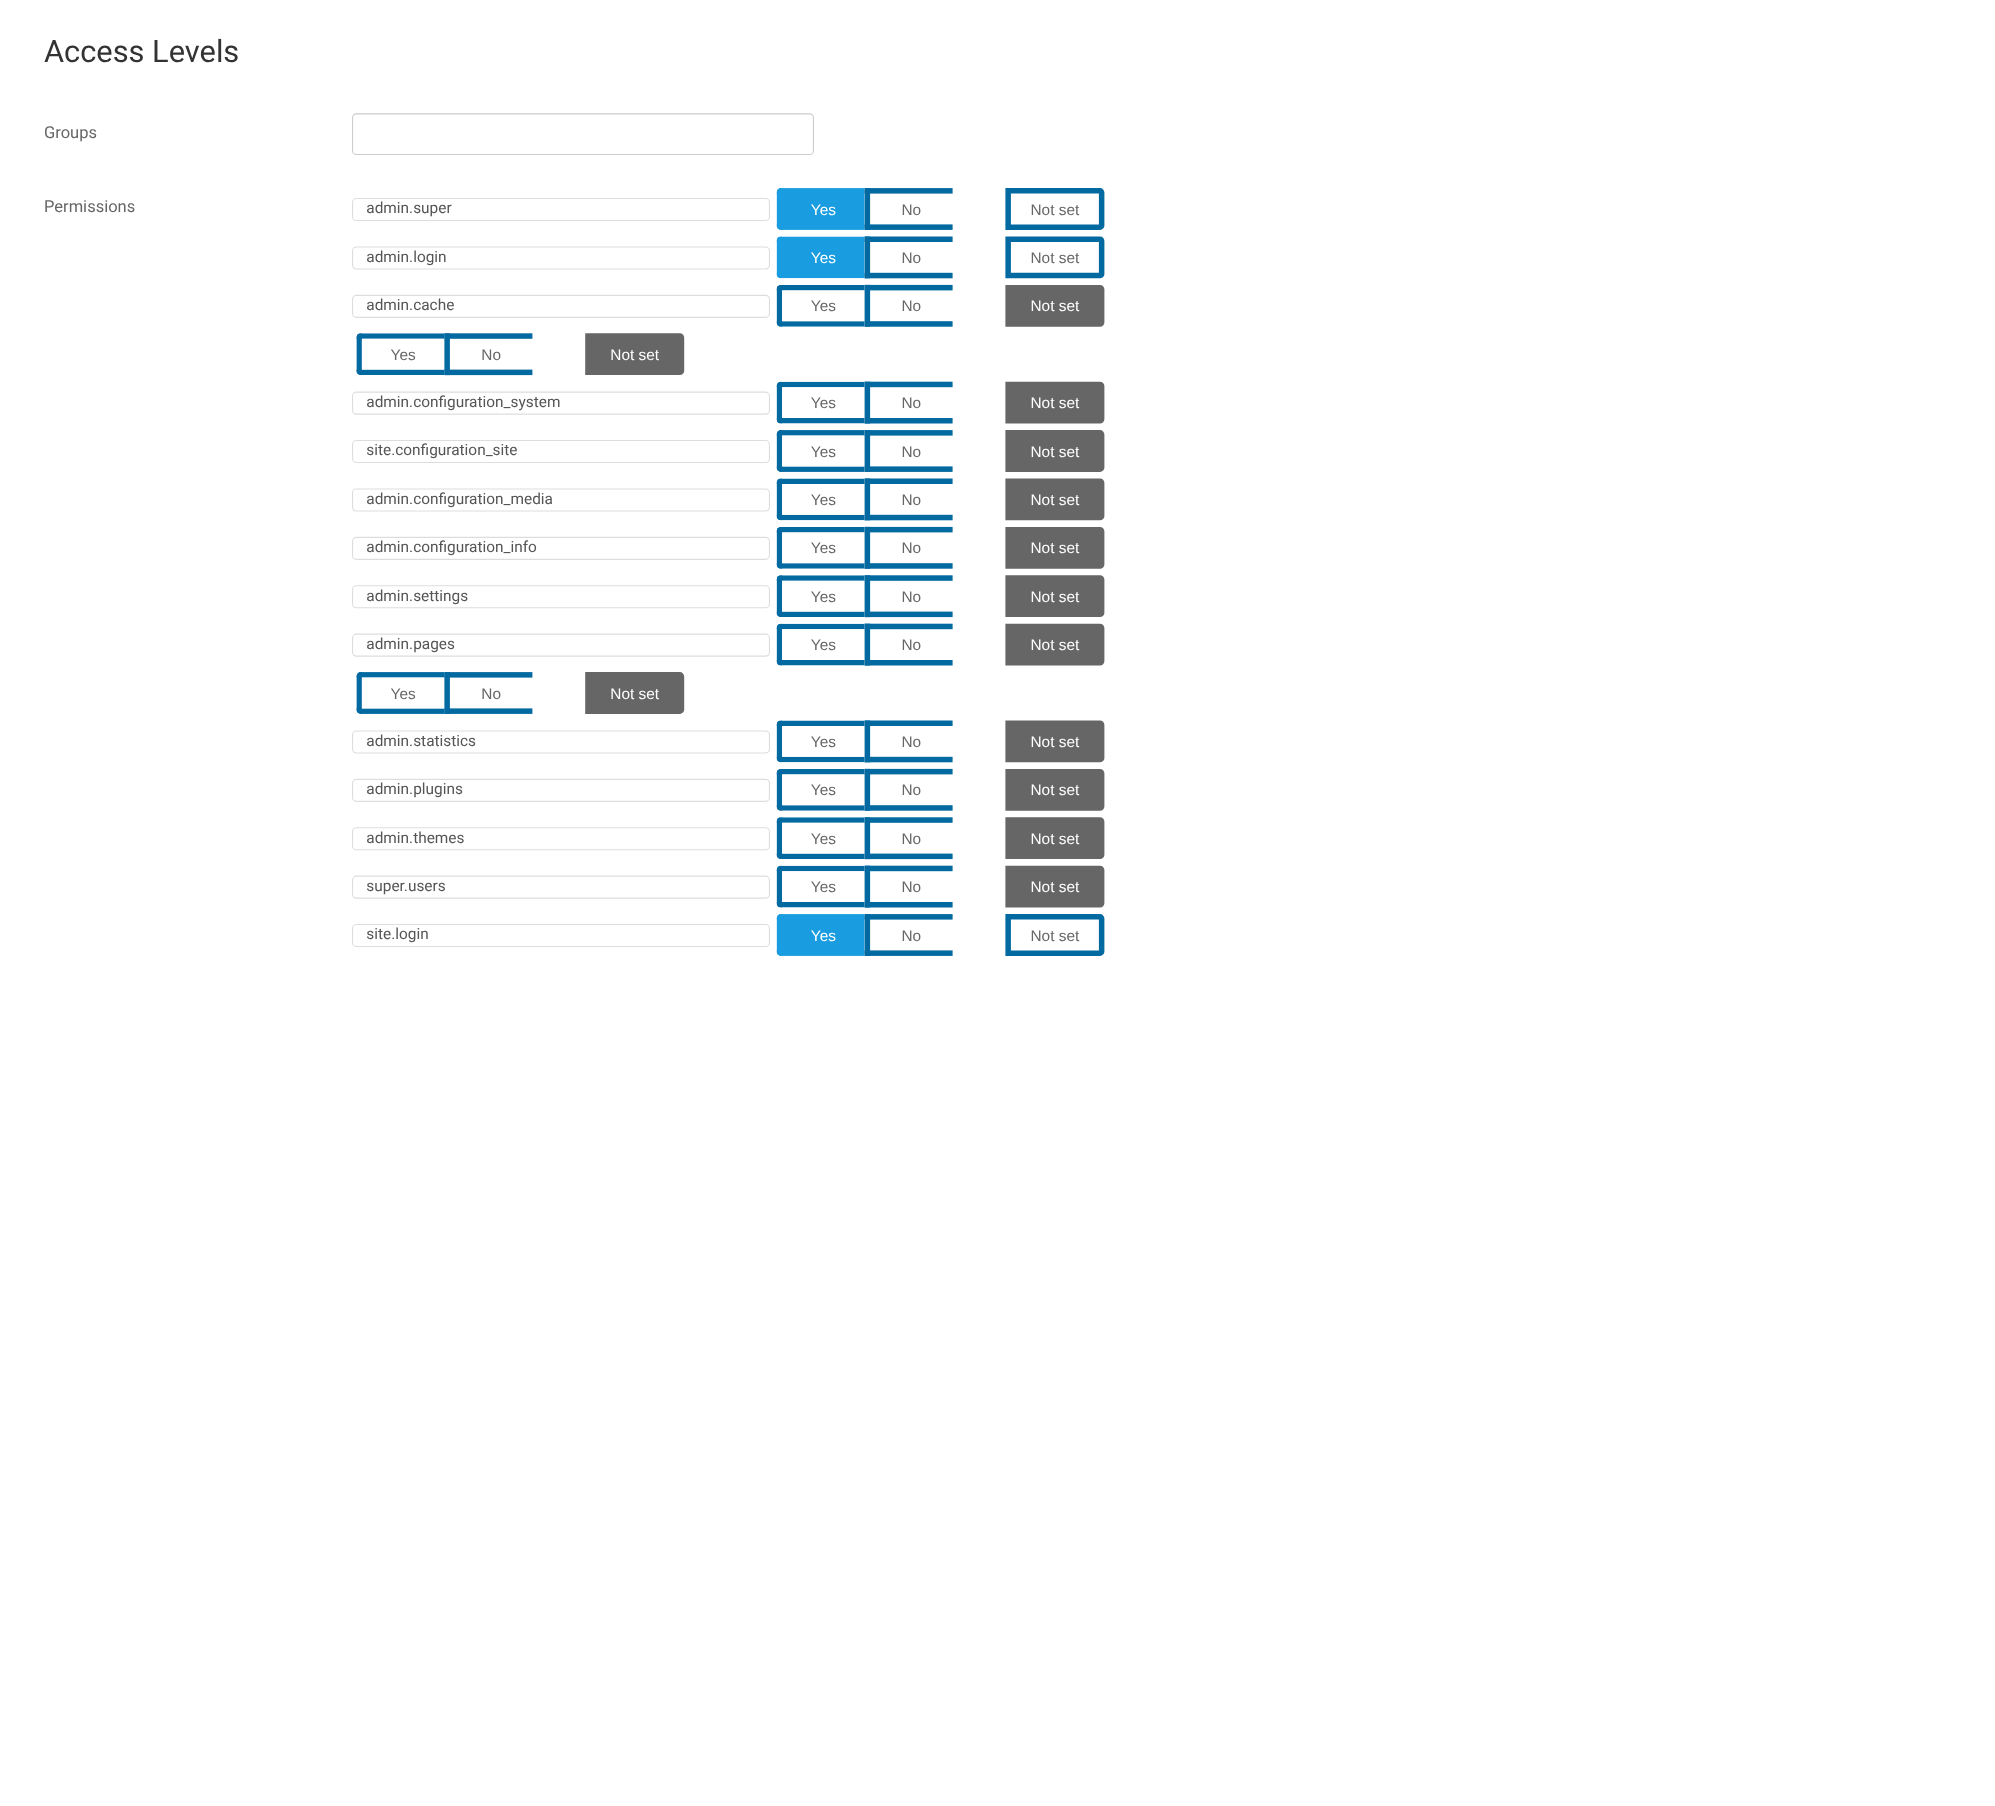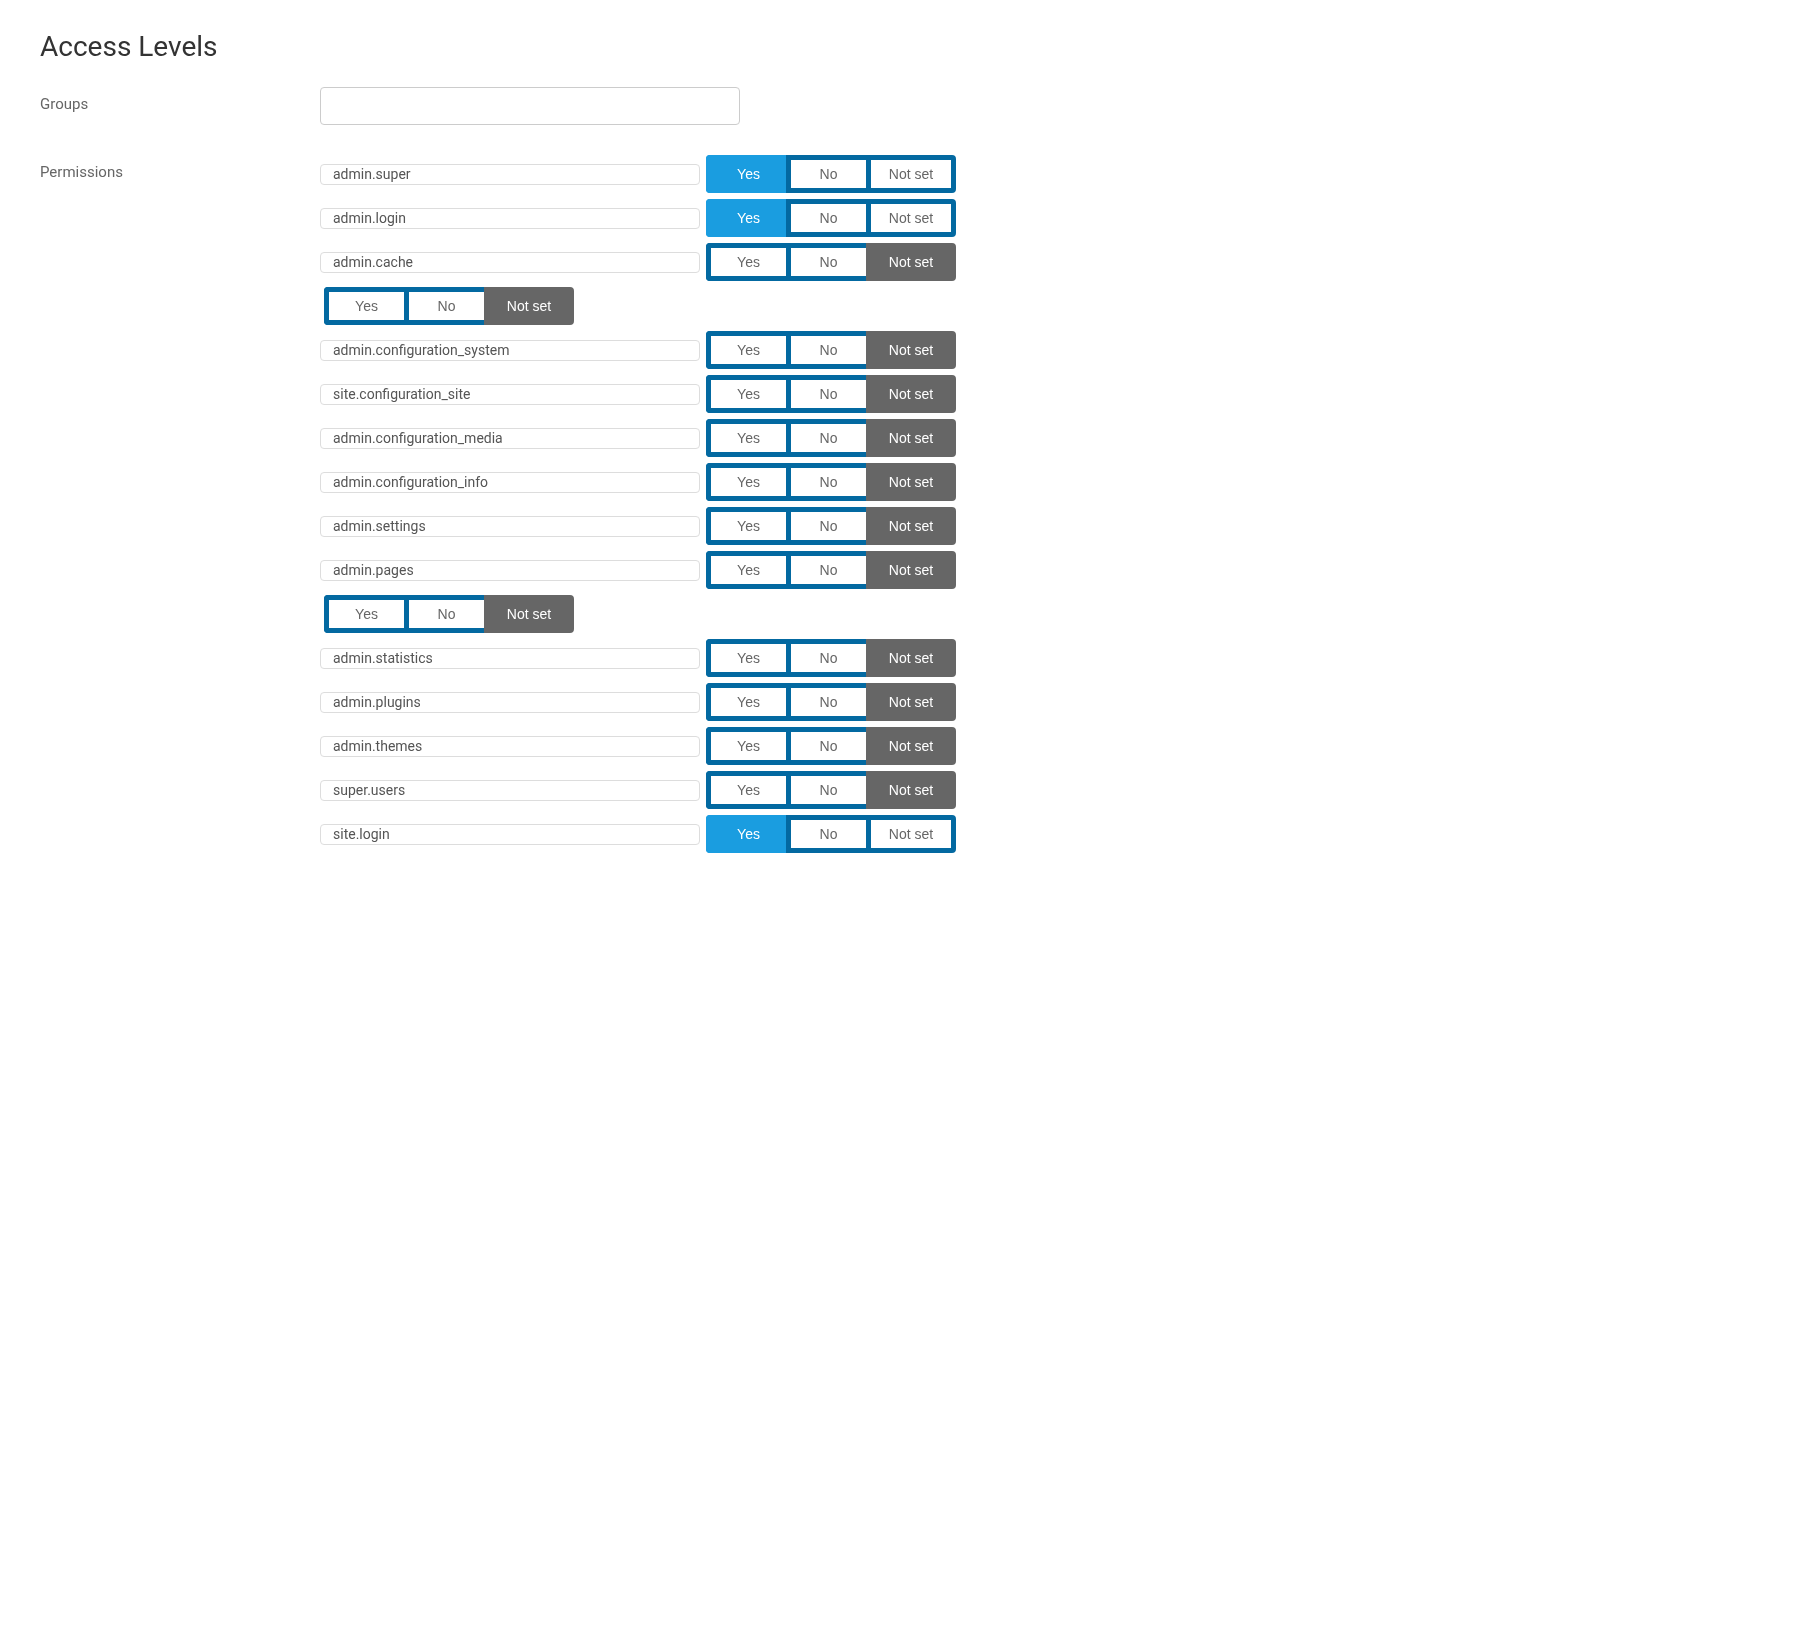--- a/index.html
+++ b/index.html
@@ -13,21 +13,21 @@
       background: #ffffff;
       color: #555;
       font-size: 14px;
       padding: 30px 40px;
     }
 
     .page-title {
       font-size: 28px;
       font-weight: 400;
       color: #333;
-      margin-bottom: 24px;
+      margin-bottom: 40px;
     }
 
     .form-section {
       display: flex;
       align-items: flex-start;
       margin-bottom: 30px;
     }
 
     .form-label {
       width: 280px;
@@ -98,20 +98,21 @@
       border-right: none;
     }
 
     .perm-btn:nth-child(2) {
       border-right: none;
     }
 
     .perm-btn:last-child {
       border-radius: 0 4px 4px 0;
       min-width: 90px;
+      margin-left: 48px;
     }
 
     .perm-btn.active-yes {
       background: #1a9de0;
       color: #fff;
       border-color: #1a9de0;
     }
 
     .perm-btn.active-notset {
       background: #666;

